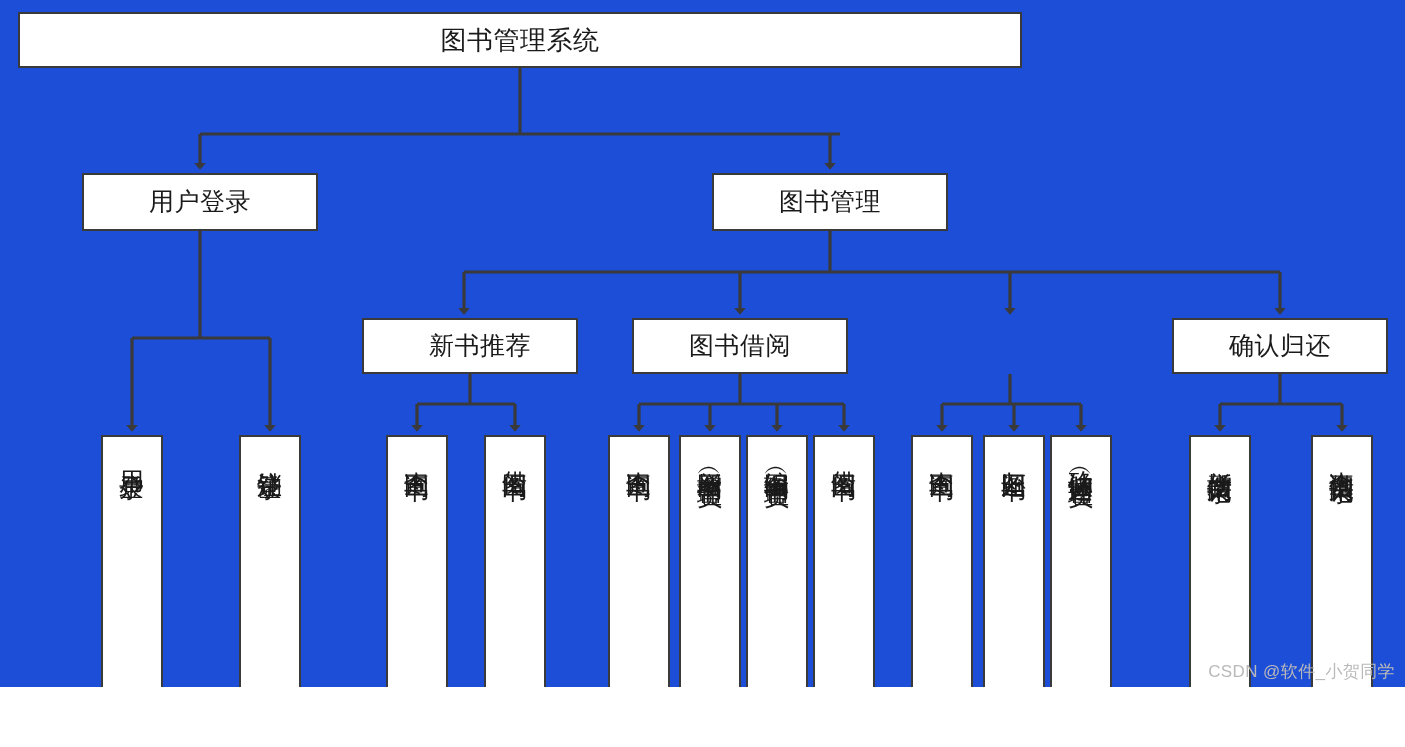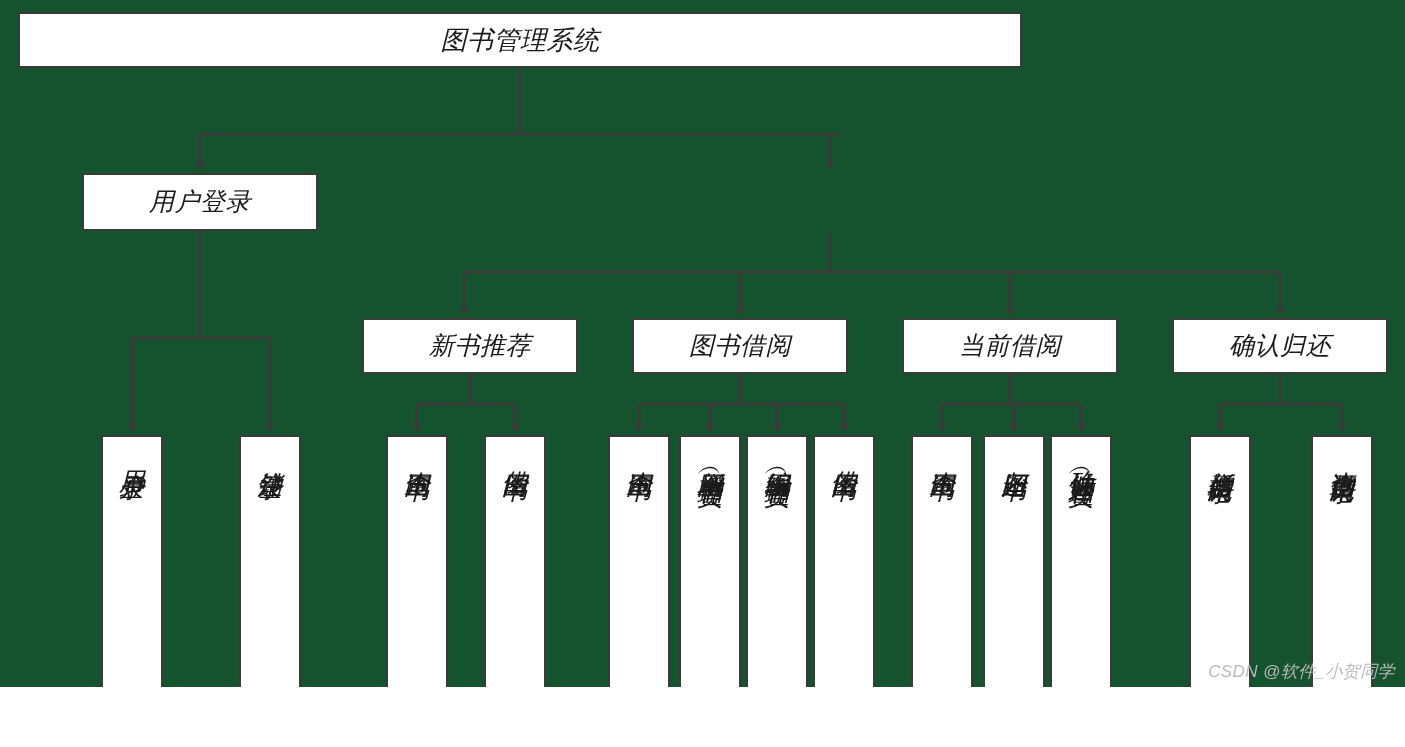--- a/index.html
+++ b/index.html
@@ -7,23 +7,22 @@
     padding: 0;
     background: #ffffff;
   }
   body {
     font-family: "Liberation Sans", "DejaVu Sans", sans-serif;
   }
   #diagram-root {
     position: relative;
     width: 1405px;
     height: 687px;
-    background: #14532d;
+    background: #1d4ed8;
     overflow: hidden;
-    font-style: italic;
   }
   #edge-layer {
     position: absolute;
     left: 0;
     top: 0;
     width: 1405px;
     height: 747px;
     pointer-events: none;
   }
   .node {
@@ -126,29 +125,29 @@
     </g>
   </svg>
 
   <div class="node root" style="left:18px; top:12px; width:1004px; height:56px;">
     <span class="node-label">图书管理系统</span>
   </div>
 
   <div class="node level1" style="left:82px; top:173px; width:236px; height:58px;">
     <span class="node-label">用户登录</span>
   </div>
+  <div class="node level1" style="left:712px; top:173px; width:236px; height:58px;">
+    <span class="node-label">图书管理</span>
+  </div>
 
   <div class="node level2" style="left:362px; top:318px; width:216px; height:56px;padding-left:20px;">
     <span class="node-label">新书推荐</span>
   </div>
   <div class="node level2" style="left:632px; top:318px; width:216px; height:56px;">
     <span class="node-label">图书借阅</span>
-  </div>
-  <div class="node level2" style="left:902px; top:318px; width:216px; height:56px;">
-    <span class="node-label">当前借阅</span>
   </div>
   <div class="node level2" style="left:1172px; top:318px; width:216px; height:56px;">
     <span class="node-label">确认归还</span>
   </div>
 
   <div class="node leaf" style="left:101px; top:435px; width:62px; height:300px;">
     <span class="node-label">用户登录</span>
   </div>
   <div class="node leaf" style="left:239px; top:435px; width:62px; height:300px;">
     <span class="node-label">注销登录</span>

